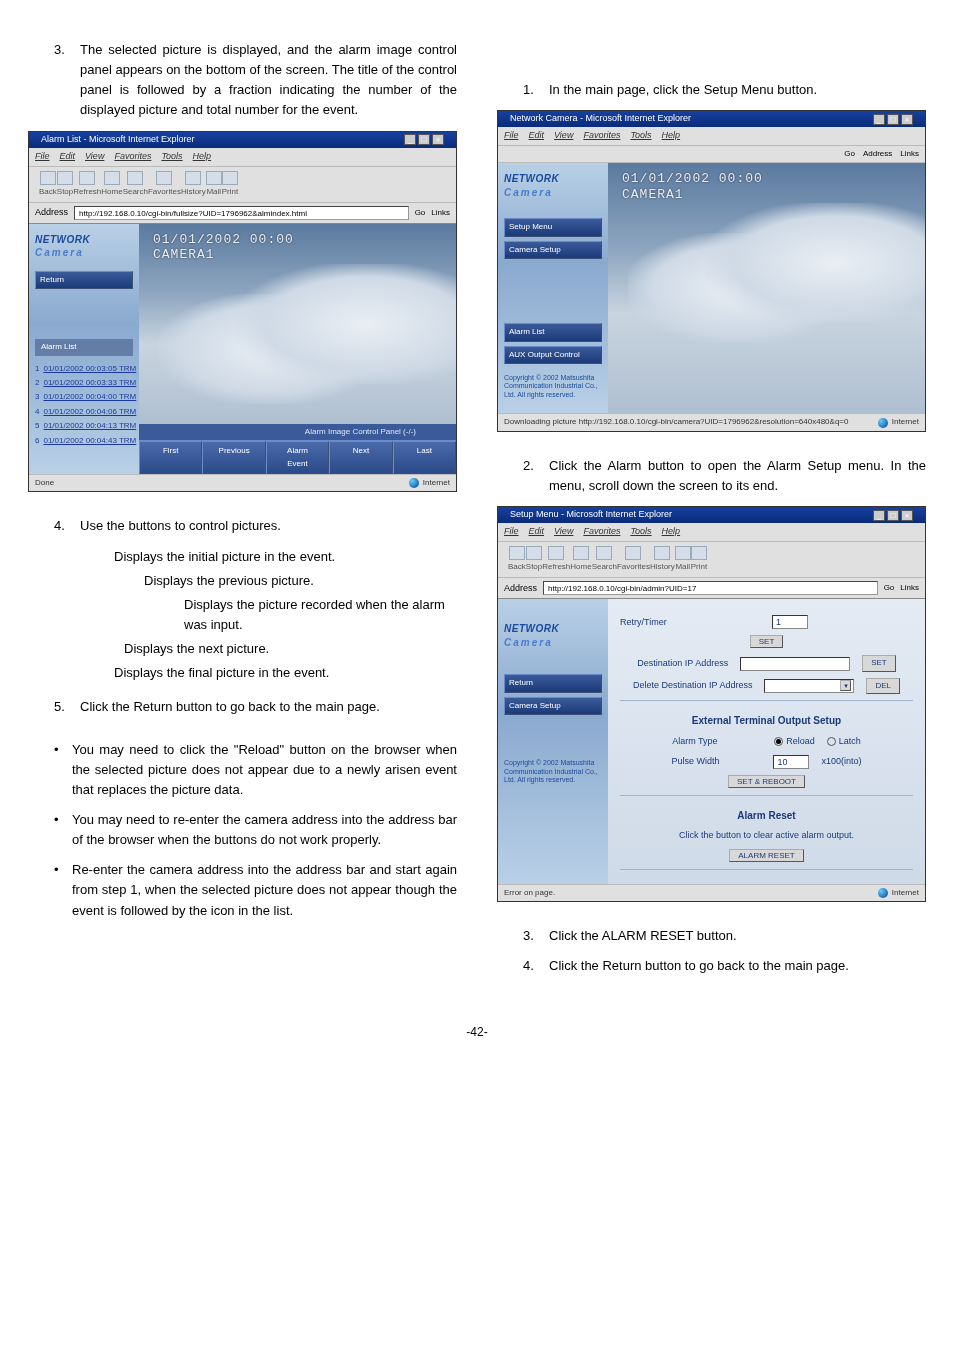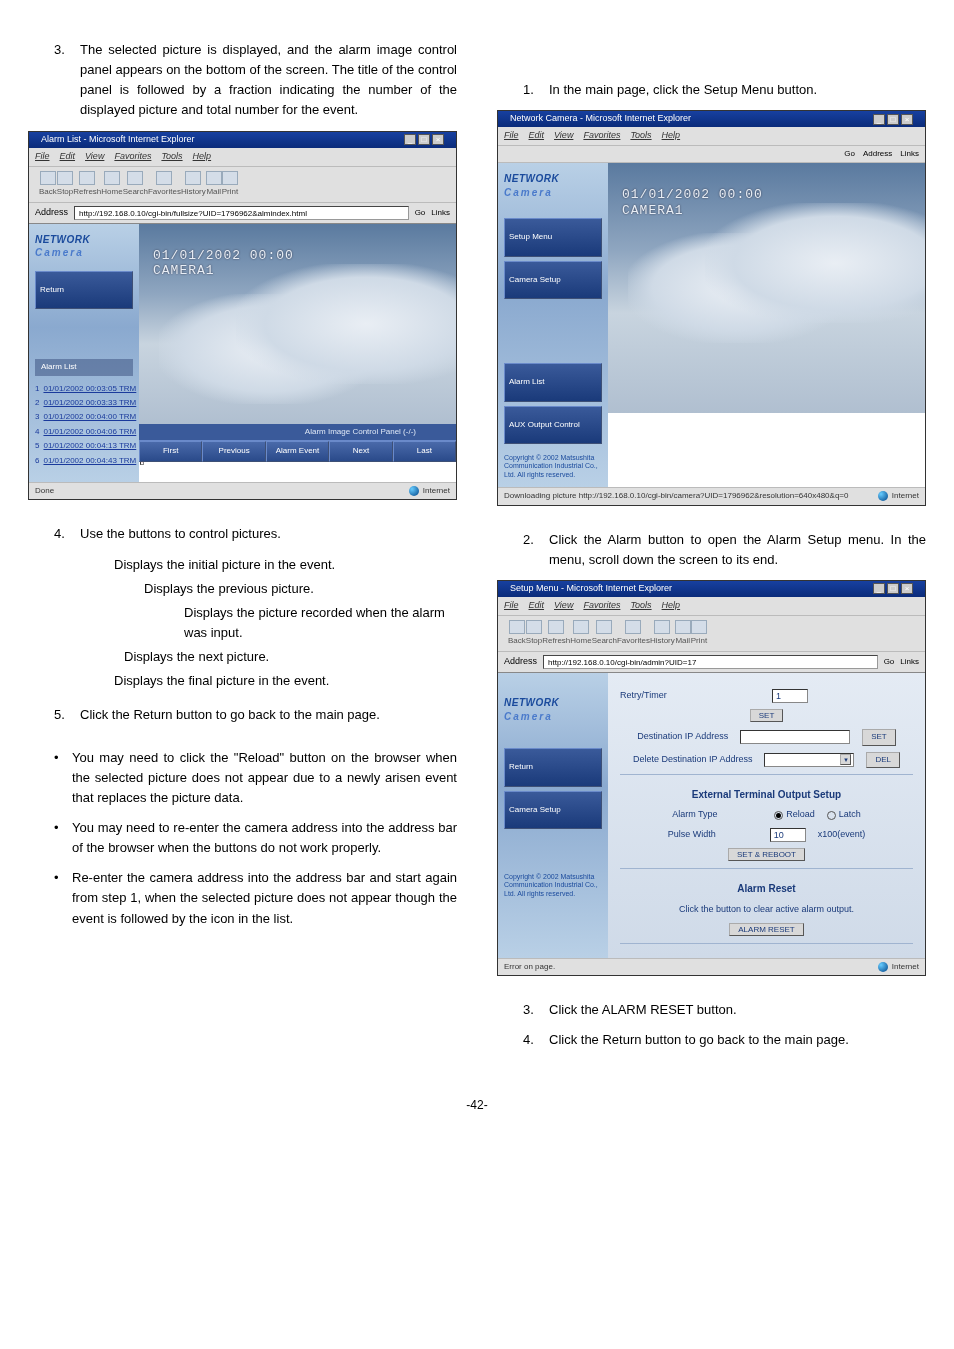--- a/index.html
+++ b/index.html
@@ -32,40 +32,40 @@
   .golinks { display: flex; gap: 6px; font-size: 8px; align-items: center; }
   .statusbar { background: #e0e0e0; display: flex; justify-content: space-between; align-items: center; padding: 2px 6px; border-top: 1px solid #bbb; font-size: 8px; color: #333; }
   .zone { display: flex; align-items: center; gap: 4px; }
   .zone .gic { width: 10px; height: 10px; background: radial-gradient(circle at 30% 30%, #6cf, #048); border-radius: 50%; }
 
   
   .content { display: flex; }
   .sidebar { width: 110px; background: linear-gradient(#b9d0e6,#8aa9cf 40%,#b9d0e6); padding: 8px 6px; color: #fff; font-size: 8px; }
   .logo { color: #1a4a9c; font-family: Arial, sans-serif; font-style: italic; font-weight: bold; font-size: 10px; letter-spacing: 0.5px; margin-bottom: 10px; }
   .logo .sub { display: block; font-size: 10px; color: #4a7acb; margin-top: -2px; letter-spacing: 2px; }
-  .sideBtn { background: linear-gradient(#3a5a9a,#1a3a7a); border: 1px outset #6a8aca; color: #fff; padding: 12px 4px; margin-bottom: 4px; font-size: 8px; }
+  .sideBtn { background: linear-gradient(#3a5a9a,#1a3a7a); border: 1px outset #6a8aca; color: #fff; padding: 2px 4px; margin-bottom: 4px; font-size: 8px; }
   .copyright { color: #1a4a9c; font-size: 7px; margin-top: 10px; line-height: 1.2; }
   .viewer { flex: 1; position: relative; }
   .sky { width: 100%; height: 200px; background: linear-gradient(180deg,#5a7a9f 0%,#8fa6c0 35%,#c8d4df 60%,#b0bfd0 100%); position: relative; overflow: hidden; }
   .sky::before, .sky::after { content: ""; position: absolute; background: radial-gradient(ellipse at center,#e9eef4 0%,#cfdae6 55%,transparent 75%); }
   .sky::before { width: 220px; height: 110px; left: 20px; top: 70px; }
   .sky::after { width: 260px; height: 120px; right: -40px; top: 40px; }
-  .ovtext { position: absolute; top: 24px; left: 14px; color: #e8eef6; font-family: "Courier New", monospace; font-size: 13px; line-height: 1.2; letter-spacing: 1px; text-shadow: 0 0 2px #334; white-space: pre; }
+  .ovtext { position: absolute; top: 8px; left: 14px; color: #e8eef6; font-family: "Courier New", monospace; font-size: 13px; line-height: 1.2; letter-spacing: 1px; text-shadow: 0 0 2px #334; white-space: pre; }
 
   
   .alarmlist-label { background: rgba(30,50,100,0.4); color: #fff; padding: 2px 6px; font-size: 8px; margin: 6px 0 4px 0; }
   .alarmlist { padding: 2px 0 6px 0; }
   .alarmrow { color: #1a3a9c; font-size: 8px; padding: 1px 0; display: flex; align-items: center; gap: 4px; }
   .alarmrow .n { width: 8px; }
   .alarmrow .ts { text-decoration: underline; flex: 1; white-space: nowrap; }
   .alarmrow .flag { width: 8px; height: 8px; background: #fff; border: 1px inset #888; font-size: 6px; text-align: center; line-height: 6px; color: #c33; }
   .panelbar { background: #3a5a9a; color: #fff; font-size: 8px; }
   .panelbar-title { text-align: right; padding: 2px 40px 2px 0; font-size: 8px; color: #dde6f5; }
   .panelbar-btns { display: flex; border-top: 1px solid #6a8aca; }
-  .pbtn { flex: 1; text-align: center; border: 1px outset #6a8aca; background: linear-gradient(#4a6aaa,#2a4a8a); padding: 3px 0; font-size: 8px; color: #fff; }
+  .pbtn { flex: 1; text-align: center; border: 1px outset #6a8aca; background: linear-gradient(#4a6aaa,#2a4a8a); padding: 3px 12px; font-size: 8px; color: #fff; }
 
   
   .sky-big { height: 250px; }
   .toolbar-right { background: #e0e0e0; display: flex; justify-content: flex-end; align-items: center; gap: 8px; padding: 2px 6px; border-bottom: 1px solid #bbb; font-size: 8px; }
 
   
   .setupbody { flex: 1; background: linear-gradient(#e4ebf4,#cfdae8); color: #1a3a7a; padding: 10px 12px; font-size: 9px; }
   .setuprow { display: flex; align-items: center; margin: 6px 0; gap: 12px; }
   .setuprow .lbl { width: 140px; text-align: left; }
   .inp { background: #fff; border: 1px inset #888; height: 14px; padding: 0 3px; font-size: 9px; }
@@ -433,21 +433,21 @@
           <div class="hr"></div>
           <div class="sectiontitle">External Terminal Output Setup</div>
           <div class="setuprow" style="justify-content:center;">
             <span class="lbl" style="width:90px;">Alarm Type</span>
             <span><span class="radio on"></span><span>Reload</span></span>
             <span><span class="radio"></span><span>Latch</span></span>
           </div>
           <div class="setuprow" style="justify-content:center;">
             <span class="lbl" style="width:90px;">Pulse Width</span>
             <span class="inp sm">10</span>
-            <span>x100(event)</span>
+            <span>x100(into)</span>
           </div>
           <div class="centered"><span class="btn3d">SET &amp; REBOOT</span></div>
           <div class="hr"></div>
           <div class="sectiontitle">Alarm Reset</div>
           <div class="centered">Click the button to clear active alarm output.</div>
           <div class="centered"><span class="btn3d">ALARM RESET</span></div>
           <div class="hr"></div>
         </div>
       </div>
       <div class="statusbar">

